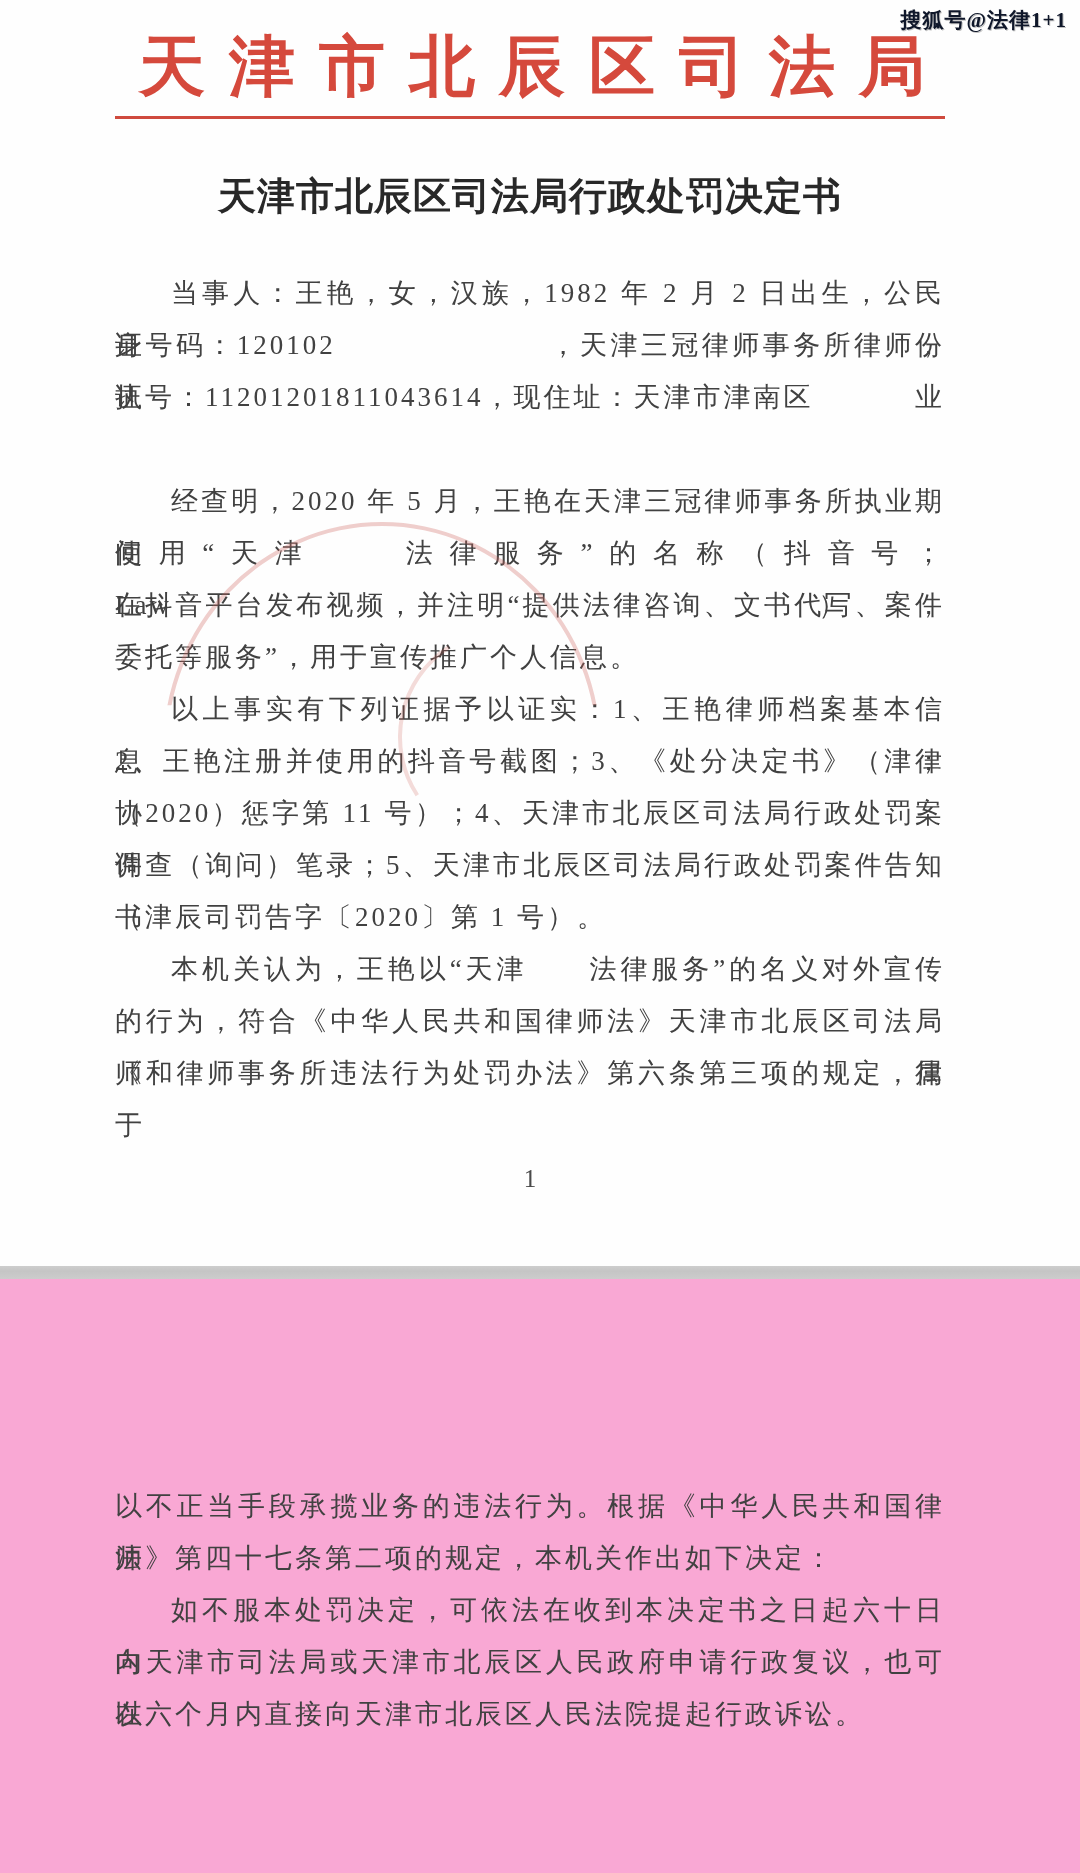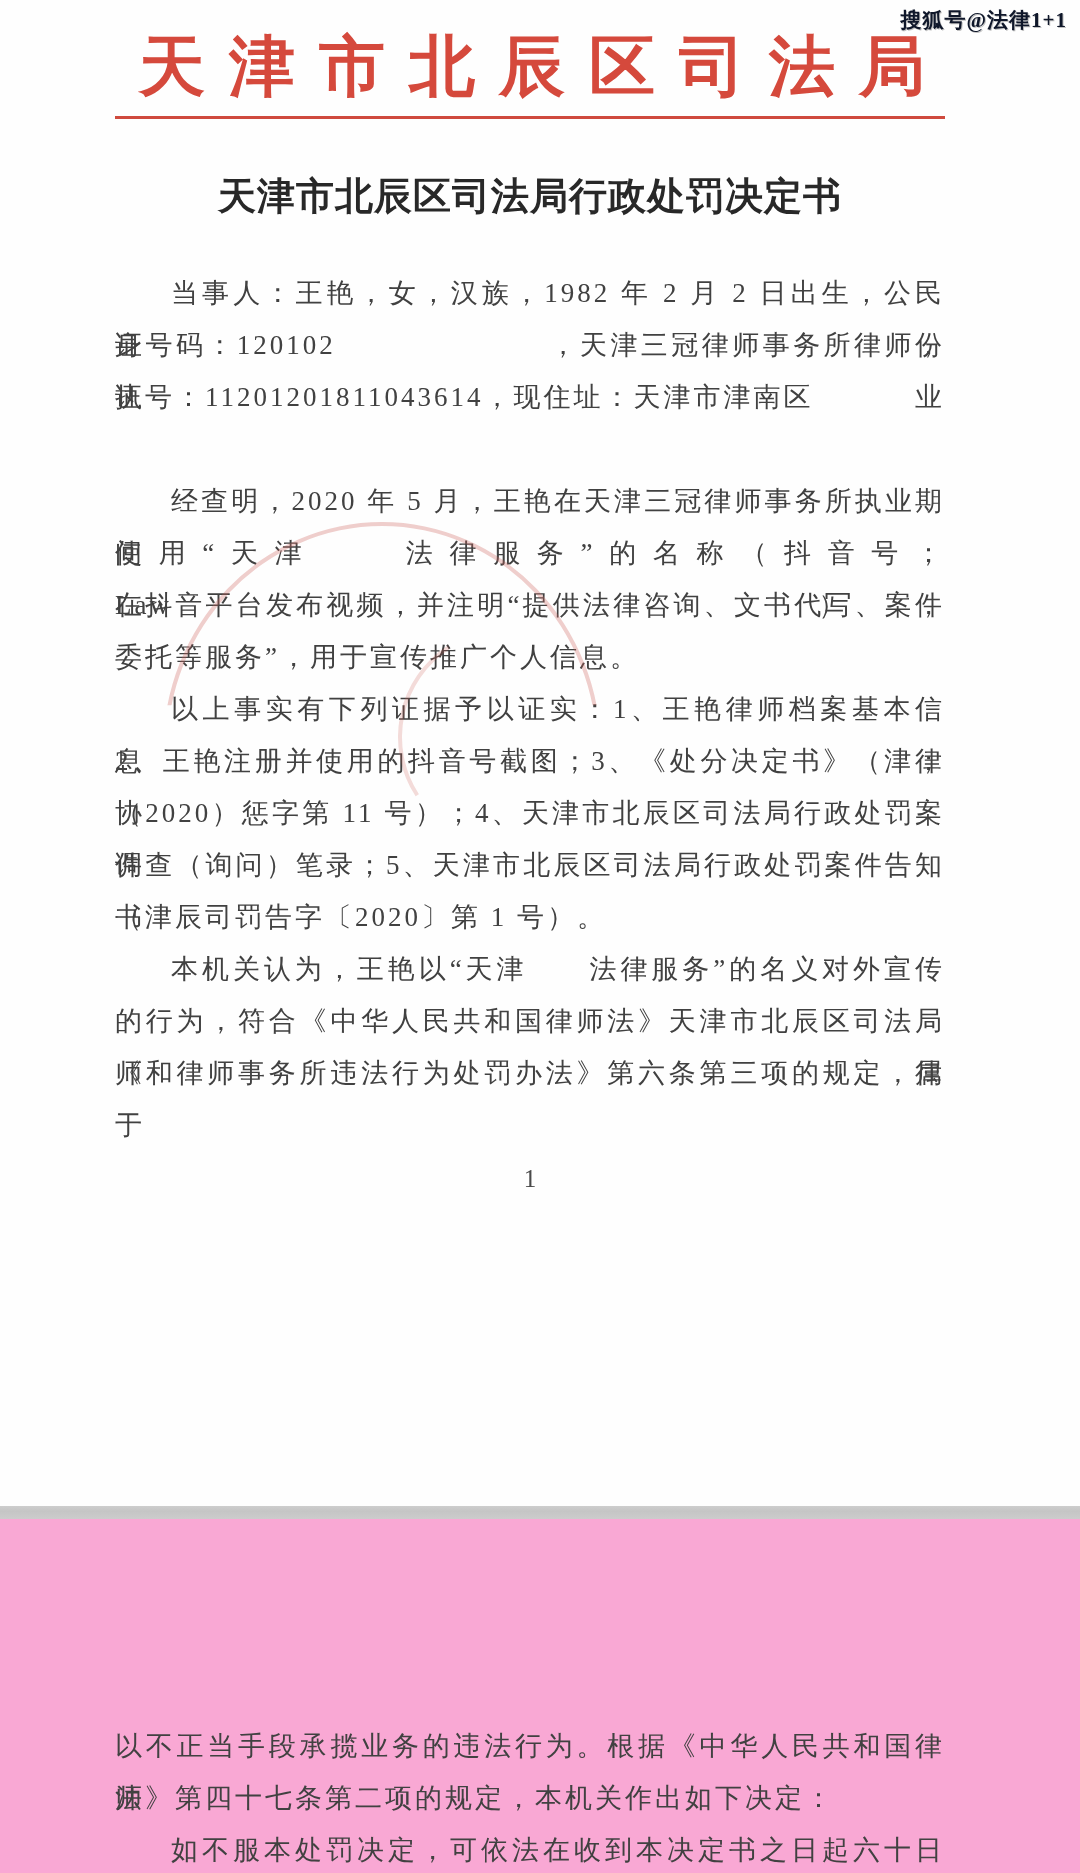--- a/index.html
+++ b/index.html
@@ -23,21 +23,21 @@
     color: #0f172a;
     text-shadow: 1px 1px 0 rgba(120,120,120,0.45);
     z-index: 30;
     white-space: nowrap;
   }
 
   
   .page1 {
     position: relative;
     box-sizing: border-box;
-    height: 1506px;
+    height: 1266px;
     padding: 28px 135px 0 115px;
     background: #fefefe;
   }
   .agency-title {
     color: #d5493c;
     font-size: 66px;
     font-weight: bold;
     line-height: 78px;
     letter-spacing: 24px;
     text-align: center;

